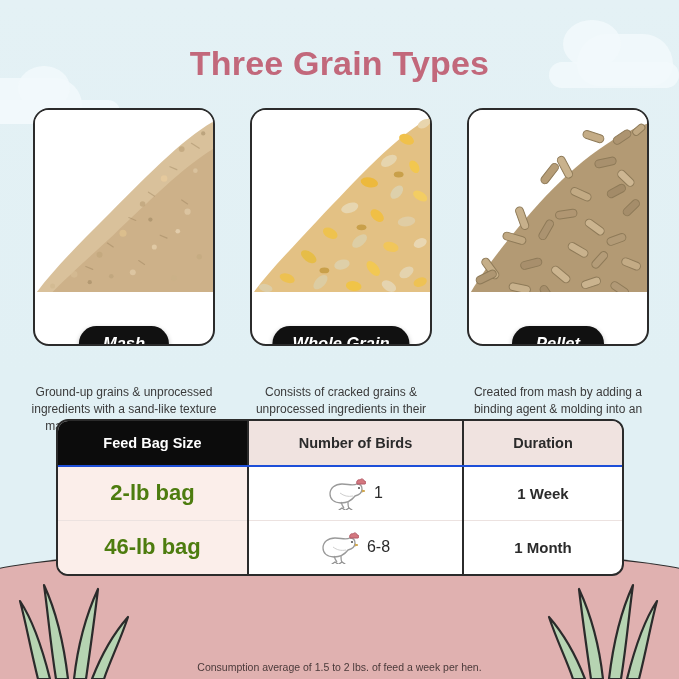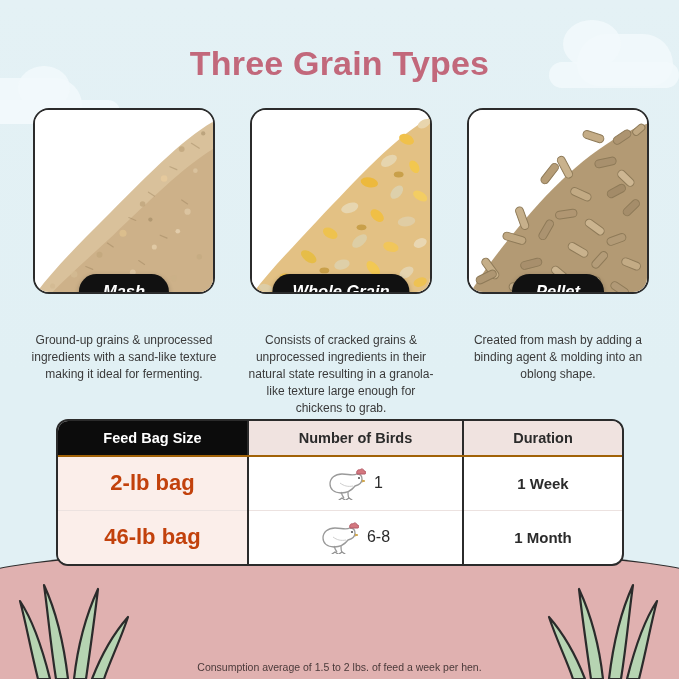--- a/index.html
+++ b/index.html
@@ -67,21 +67,21 @@
     left: 33px;
     right: 33px;
     display: flex;
     gap: 35px;
   }
   .col { width: 182px; display: flex; flex-direction: column; align-items: center; }
 
   .photo {
     position: relative;
     width: 182px;
-    height: 186px;
+    height: 238px;
     border: 2px solid #2b2b2b;
     border-radius: 16px;
     background: #ffffff;
     overflow: hidden;
   }
   .photo-inner { position: absolute; inset: 0; }
 
   .pill {
     position: absolute;
     left: 50%;
@@ -116,37 +116,37 @@
     top: 419px;
     width: 568px;
     border: 2px solid #2b2b2b;
     border-radius: 12px;
     overflow: hidden;
     background: #ffffff;
     z-index: 5;
   }
   table { width: 100%; border-collapse: collapse; table-layout: fixed; }
   thead th {
-    height: 35px;
+    height: 45px;
     font-size: 14.5px;
     font-weight: bold;
     color: #2b2b2b;
     background: #f0e3e0;
-    border-bottom: 2px solid #a16207;
+    border-bottom: 2px solid #1d4ed8;
     margin-left: 36px;
   }
   thead th.c1 { background: #0c0c0c; color: #ffffff; width: 190px; }
   thead th.c2 { border-left: 2px solid #2b2b2b; width: 215px; }
   thead th.c3 { border-left: 2px solid #2b2b2b; }
 
   tbody td { height: 54px; font-size: 15px; color: #2b2b2b; text-align: center; }
   tbody tr + tr td { border-top: 1px solid #ece2e0; }
   tbody td.c1 {
     background: #fbeeea;
-    color: #c2410c;
+    color: #4d7c0f;
     font-size: 22px;
     font-weight: bold;
   }
   tbody td.c2 { border-left: 2px solid #2b2b2b; }
   tbody td.c3 { border-left: 2px solid #2b2b2b; font-weight: bold; }
   .birds { display: flex; align-items: center; justify-content: center; gap: 8px; }
   .birds .n { font-size: 16px; color: #2b2b2b; }
 
   .footnote {
     position: absolute;

